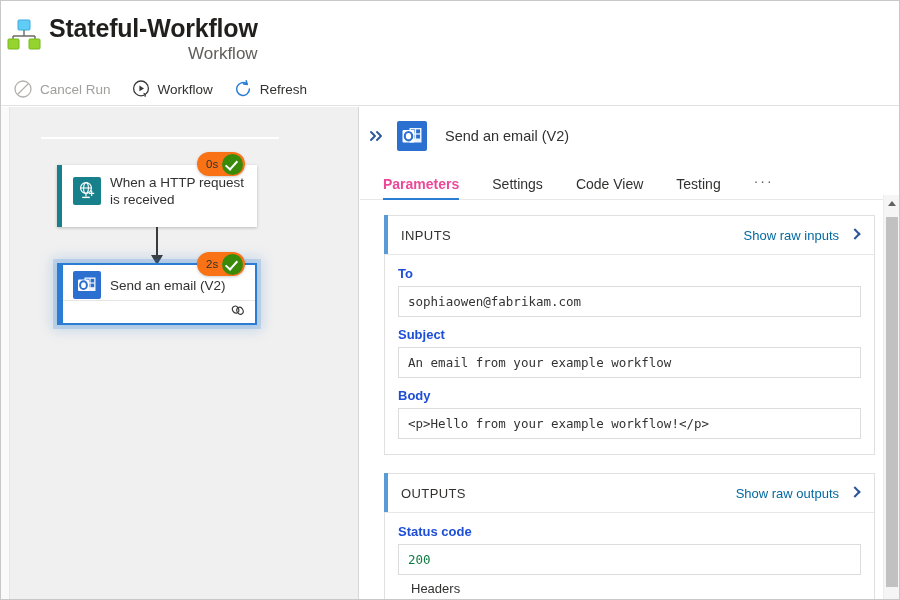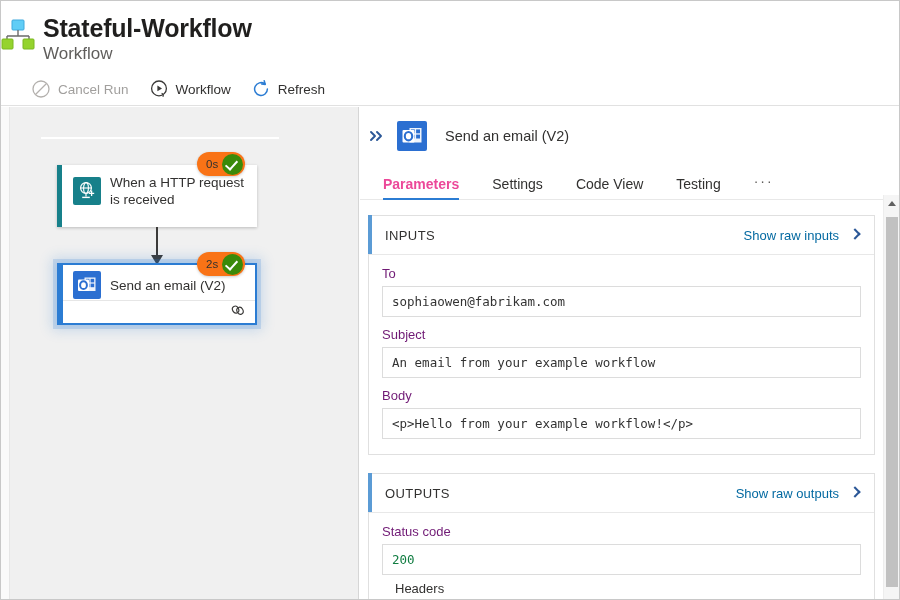--- a/index.html
+++ b/index.html
@@ -29,23 +29,24 @@
   .header {
     position: absolute;
     left: 0; top: 0;
     width: 898px;
     height: 106px;
     background: #ffffff;
     box-sizing: border-box;
   }
   .title-row {
     position: absolute;
-    left: 0; top: 12px;
+    left: 6px; top: 12px;
     display: flex;
     align-items: flex-start;
+    text-align: right;
   }
   .wf-logo {
     width: 34px; height: 34px;
     position: relative;
     margin-top: 4px;
     flex: none;
   }
   .title-block {
     margin-left: 8px;
   }
@@ -65,21 +66,21 @@
   }
 
   
   .cmdbar {
     position: absolute;
     left: 0; top: 72px;
     width: 898px;
     height: 33px;
     display: flex;
     align-items: center;
-    padding-left: 28px;
+    padding-left: 10px;
     box-sizing: border-box;
     border-bottom: 1px solid #e1e1e1;
   }
   .cmd {
     display: flex;
     align-items: center;
     height: 30px;
     padding: 0 8px 0 2px;
     margin-right: 10px;
     cursor: pointer;
@@ -305,21 +306,21 @@
     padding-bottom: 10px;
     margin-right: 0;
   }
 
   .panel-scroll {
     position: absolute;
     left: 0; top: 94px;
     width: 515px;
     height: 399px;
     overflow: hidden;
-    padding: 14px 0 0 8px;
+    padding: 14px 0 0 24px;
     box-sizing: border-box;
   }
 
   .section {
     border: 1px solid #e0e0e0;
     background: #fff;
     margin-bottom: 18px;
     position: relative;
   }
   .section-head {
@@ -365,22 +366,22 @@
     border: solid #2b5797;
     border-width: 2.4px 2.4px 0 0;
     transform: rotate(45deg);
   }
 
   .section-body { padding: 11px 13px 13px 13px; }
   .field { margin-bottom: 10px; }
   .field:last-child { margin-bottom: 2px; }
   .field-label {
     font-size: 13px;
-    color: #701a75;
-    font-weight: 400;
+    color: #1d4ed8;
+    font-weight: 700;
     margin-bottom: 5px;
   }
   .field-box {
     border: 1px solid #dcdcdc;
     background: #ffffff;
     height: 31px;
     display: flex;
     align-items: center;
     padding: 0 9px;
     box-sizing: border-box;

